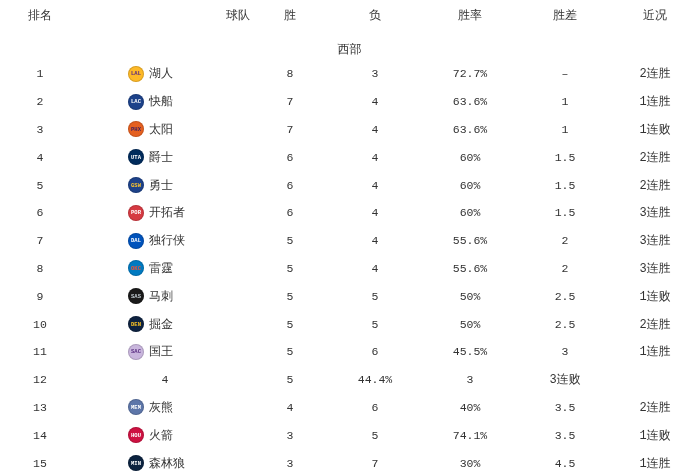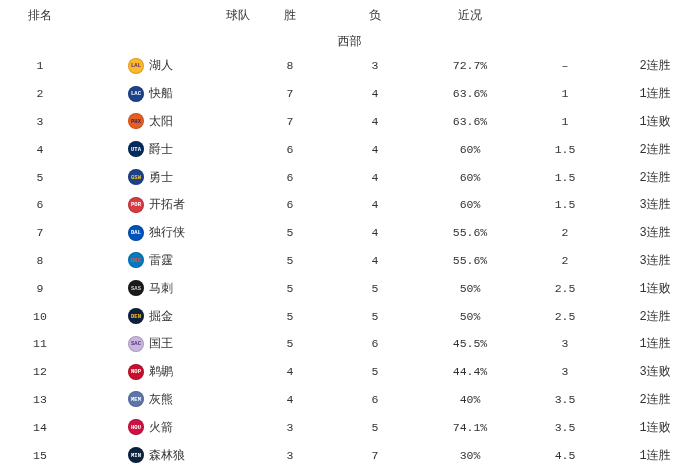--- a/index.html
+++ b/index.html
@@ -30,20 +30,21 @@
   }
   .header-row .cell { text-align: center; }
   .header-row .cell.team-h { text-align: right; }
   .section-row {
     height: 22px;
     display: flex;
     align-items: center;
     justify-content: center;
     font-size: 12px;
     color: #333333;
+    margin-top: 8px;
   }
   .data-row {
     height: 27.8px;
     font-size: 12px;
     color: #333333;
   }
   .cell { text-align: center; }
   .cell.num { font-size: 11.5px; }
   .team-cell {
     display: flex;
@@ -75,20 +76,22 @@
 </head>
 <body>
 
 <div class="standings">
 
   <div class="grid-row header-row">
     <div class="cell">排名</div>
     <div class="cell team-h">球队</div>
     <div class="cell">胜</div>
     <div class="cell">负</div>
+    <div class="cell">胜率</div>
+    <div class="cell">胜差</div>
     <div class="cell">近况</div>
   </div>
 
   <div class="section-row">西部</div>
 
   <div>
   <div class="grid-row data-row">
     <div class="cell num">1</div>
     <div class="team-cell">
       <span class="team-logo" style="background: rgb(253, 185, 39); color: rgb(85, 37, 131);">LAL</span>
@@ -226,24 +229,20 @@
     </div>
     <div class="cell num">5</div>
     <div class="cell num">6</div>
     <div class="cell num">45.5%</div>
     <div class="cell num">3</div>
     <div class="cell">1连胜</div>
   </div>
 
   <div class="grid-row data-row">
     <div class="cell num">12</div>
-    <div class="team-cell">
-      <span class="team-logo" style="background: rgb(200, 16, 46); color: rgb(255, 255, 255);">NOP</span>
-      <span class="team-name">鹈鹕</span>
-    </div>
     <div class="cell num">4</div>
     <div class="cell num">5</div>
     <div class="cell num">44.4%</div>
     <div class="cell num">3</div>
     <div class="cell">3连败</div>
   </div>
 
   <div class="grid-row data-row">
     <div class="cell num">13</div>
     <div class="team-cell">

